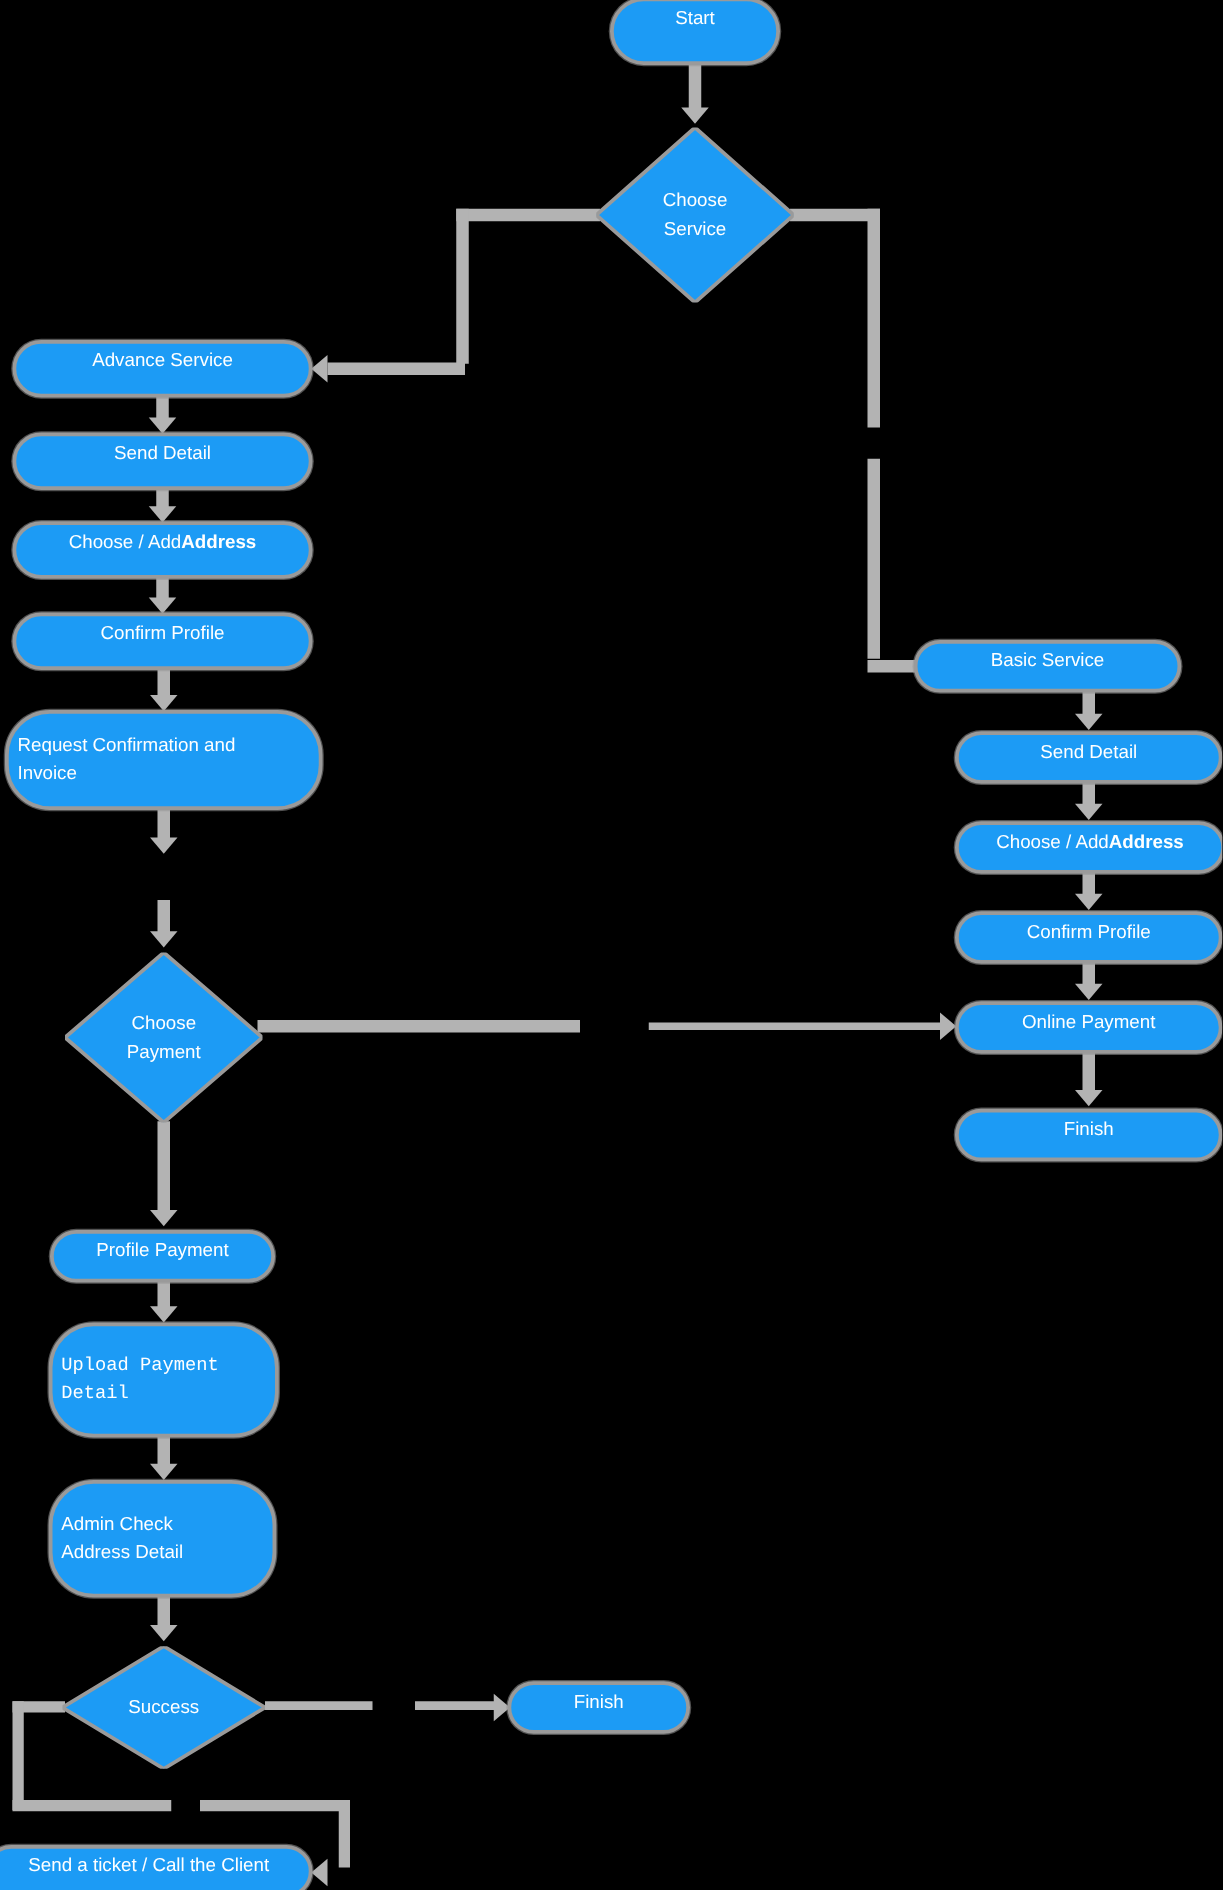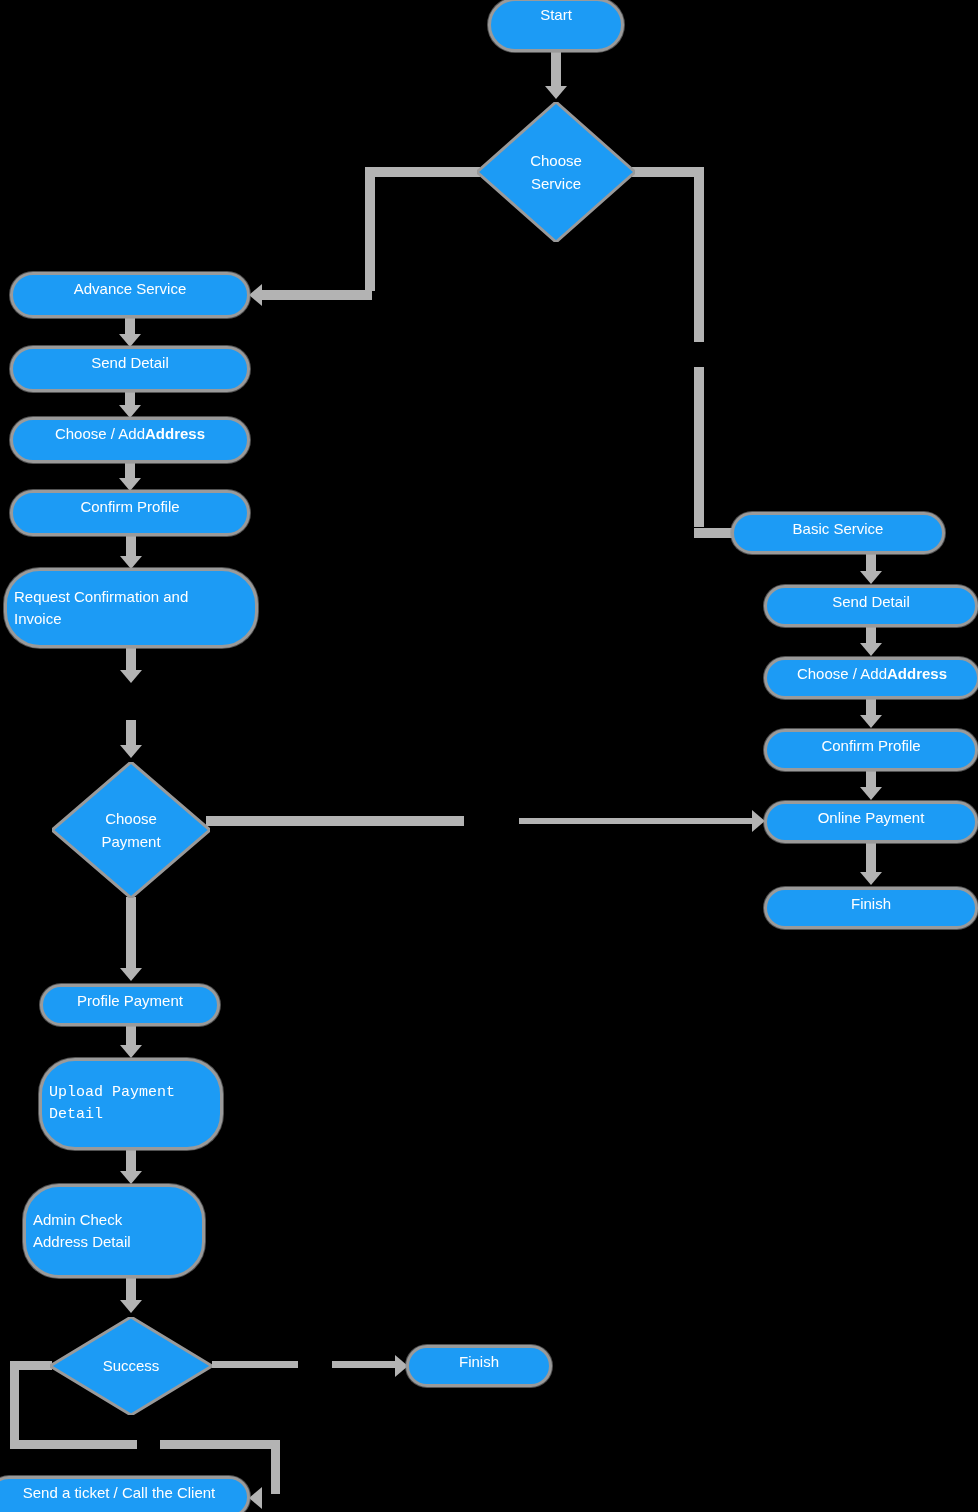--- a/index.html
+++ b/index.html
@@ -212,21 +212,21 @@
 
   <div class="node pill" style="left:42px;top:986px;width:176px;height:38px;">
     <span class="lbl">Profile Payment</span>
   </div>
 
   <div class="node round" style="left:41px;top:1060px;width:180px;height:88px;flex-direction:column;font-family:Liberation Mono, monospace;">
     <span>Upload Payment</span>
     <span>Detail</span>
   </div>
 
-  <div class="node round" style="left:25px;top:1186px;width:178px;height:90px;flex-direction:column;">
+  <div class="node round" style="left:41px;top:1186px;width:178px;height:90px;flex-direction:column;">
     <span>Admin Check</span>
     <span>Address Detail</span>
   </div>
 
   <div class="diamond" style="left:50px;top:1317px;width:162px;height:98px;">
     <svg width="162" height="98" style="position:absolute;inset:0;">
       <polygon points="81,0 162,49 81,98 0,49" fill="#1c9bf5" stroke="#9a9a9a" stroke-width="3"></polygon>
     </svg>
     <div class="dtext">
       <span>Success</span>

